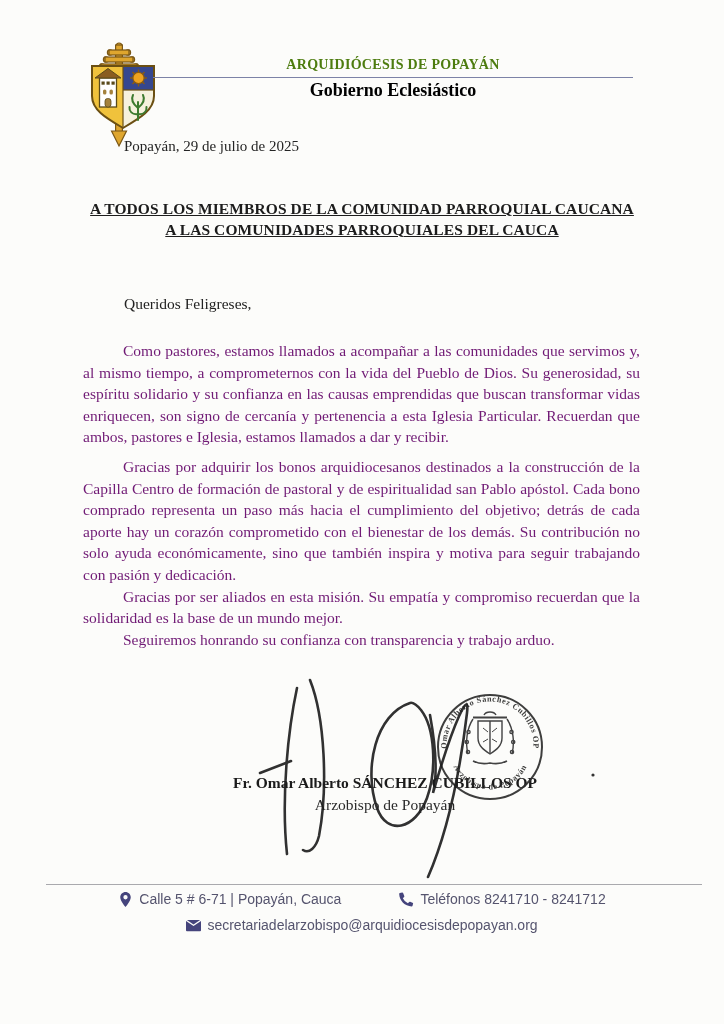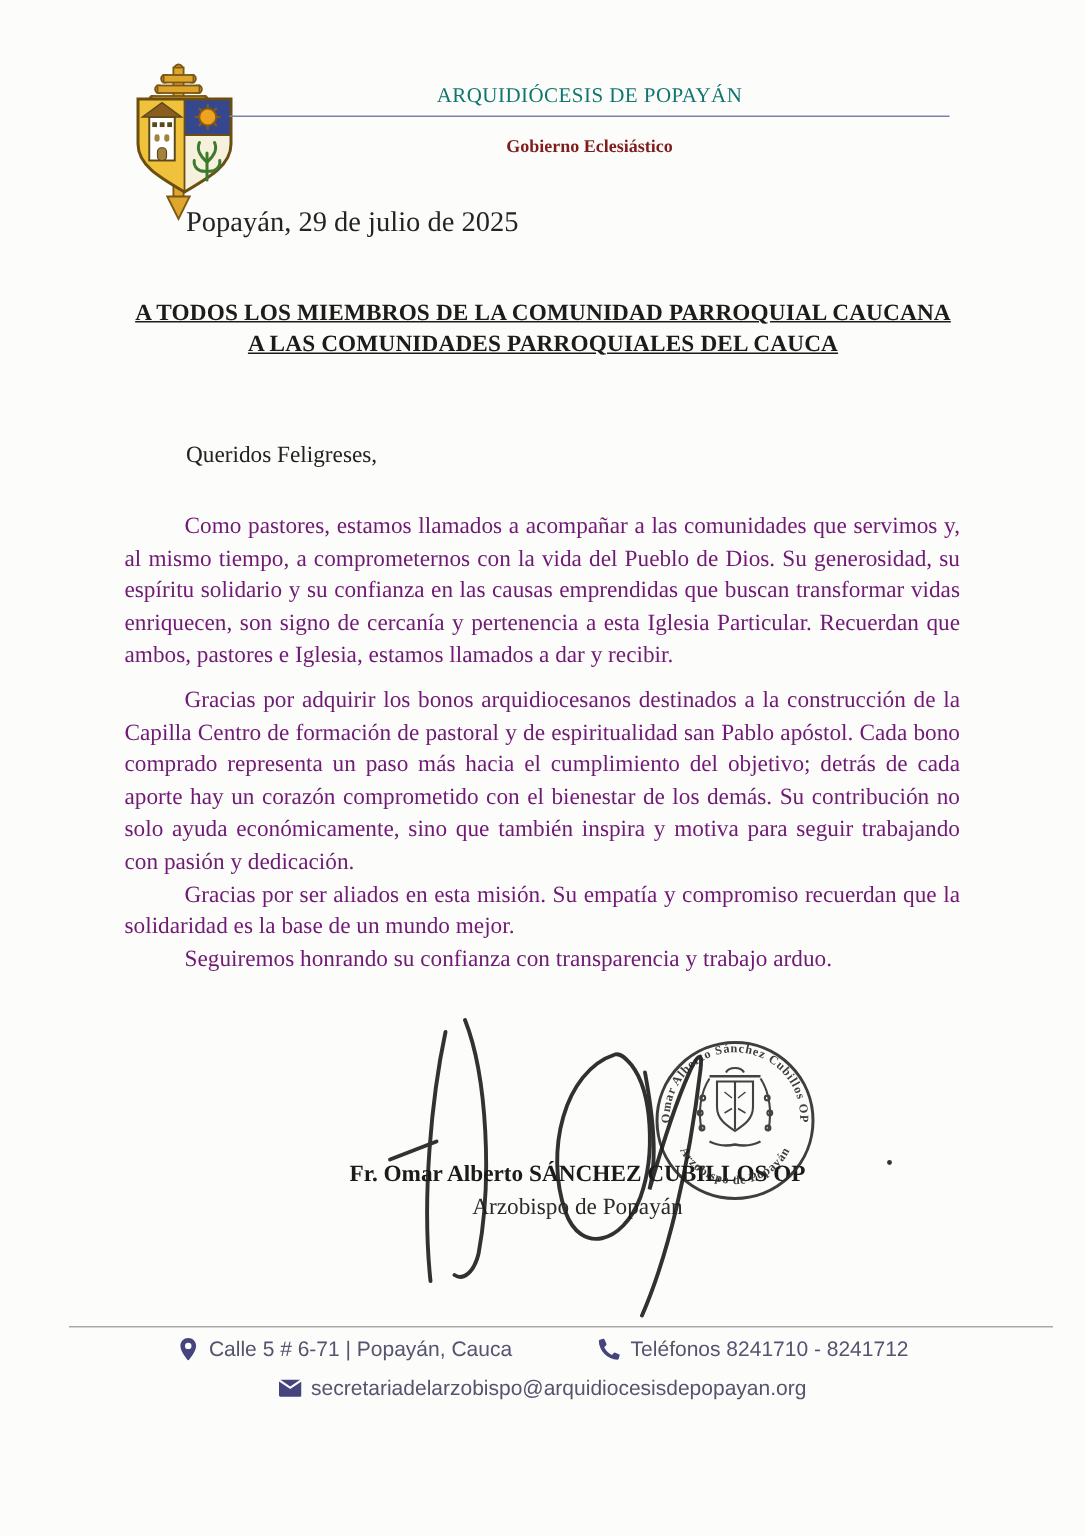--- a/index.html
+++ b/index.html
@@ -23,39 +23,39 @@
     width: 70px; height: 106px;
   }
   .letterhead {
     position: absolute;
     left: 153px; top: 57px;
     width: 480px;
     text-align: center;
   }
   .org-name {
     font-size: 14px;
-    font-weight: normal;
+    font-weight: bold;
     letter-spacing: 0.3px;
-    color: #0f766e;
+    color: #4d7c0f;
   }
   .letterhead-rule {
     margin-top: 4px;
     border-top: 1.6px solid #7c82a6;
   }
   .dept-name {
-    margin-top: 12px;
-    font-size: 12px;
-    font-weight: bold;
-    color: #7f1d1d;
+    margin-top: 2px;
+    font-size: 18px;
+    font-weight: bold;
+    color: #000000;
   }
 
   .date-line {
     position: absolute;
     left: 124px; top: 138px;
-    font-size: 19px;
+    font-size: 15px;
     color: #242424;
   }
 
   .heading {
     position: absolute;
     left: 42px; top: 199px;
     width: 640px;
     text-align: center;
     font-weight: bold;
     font-size: 15.5px;

